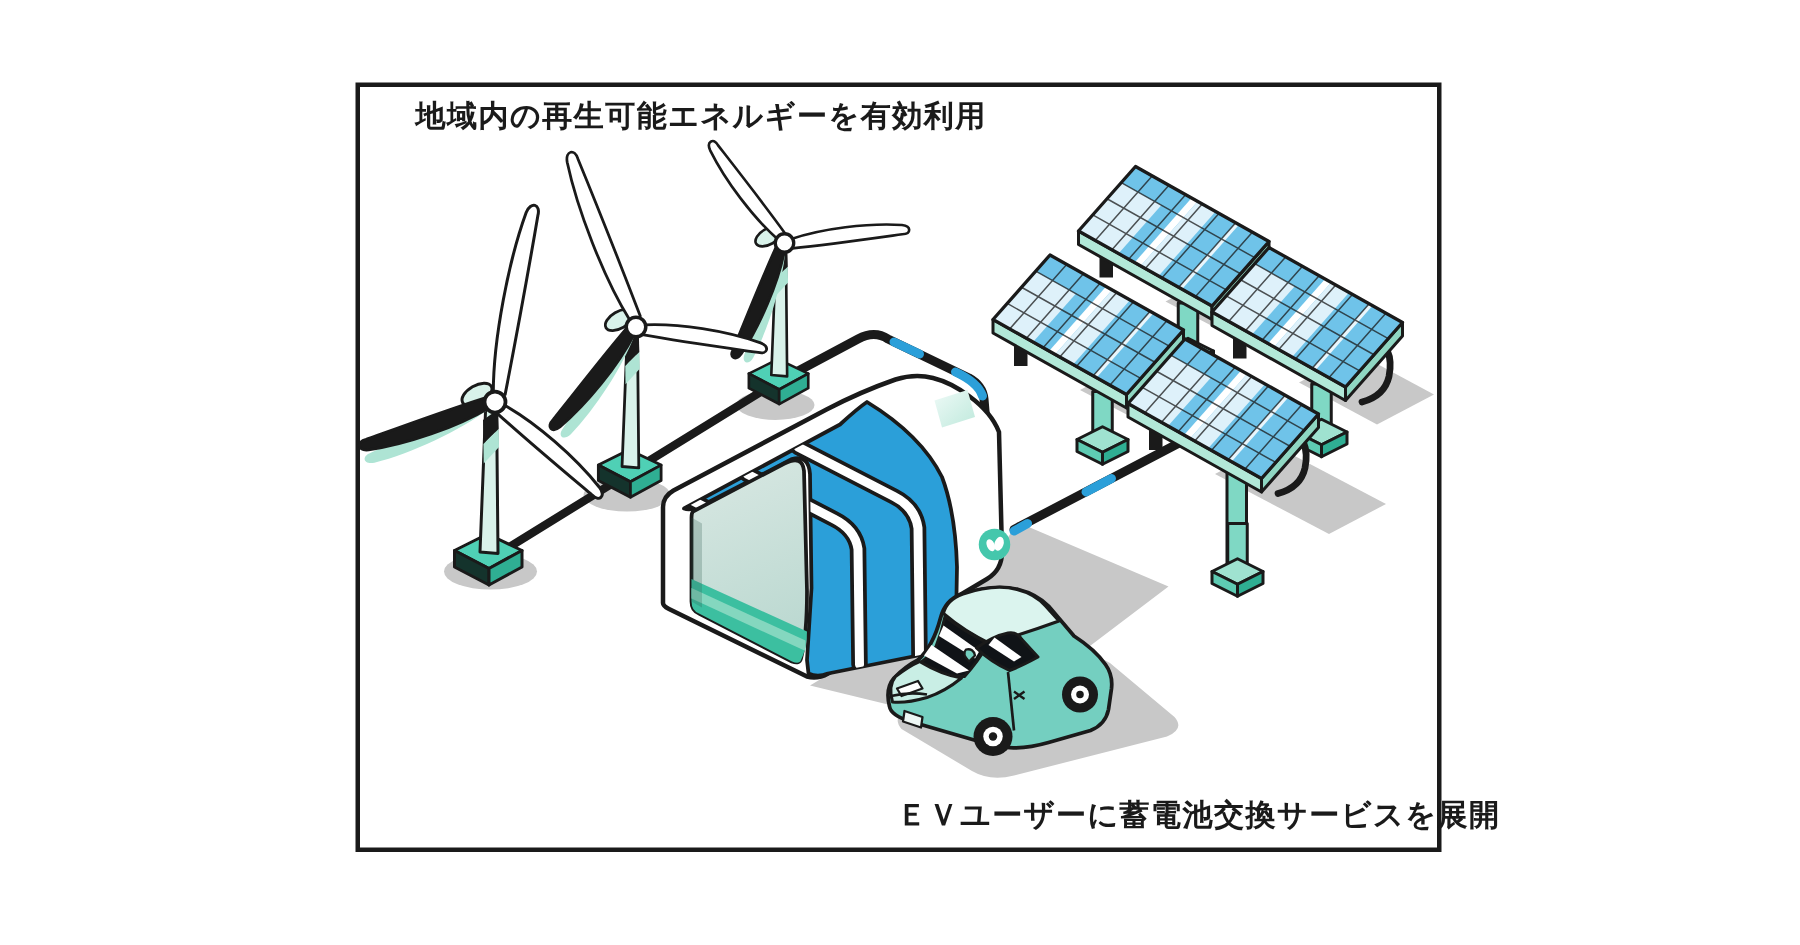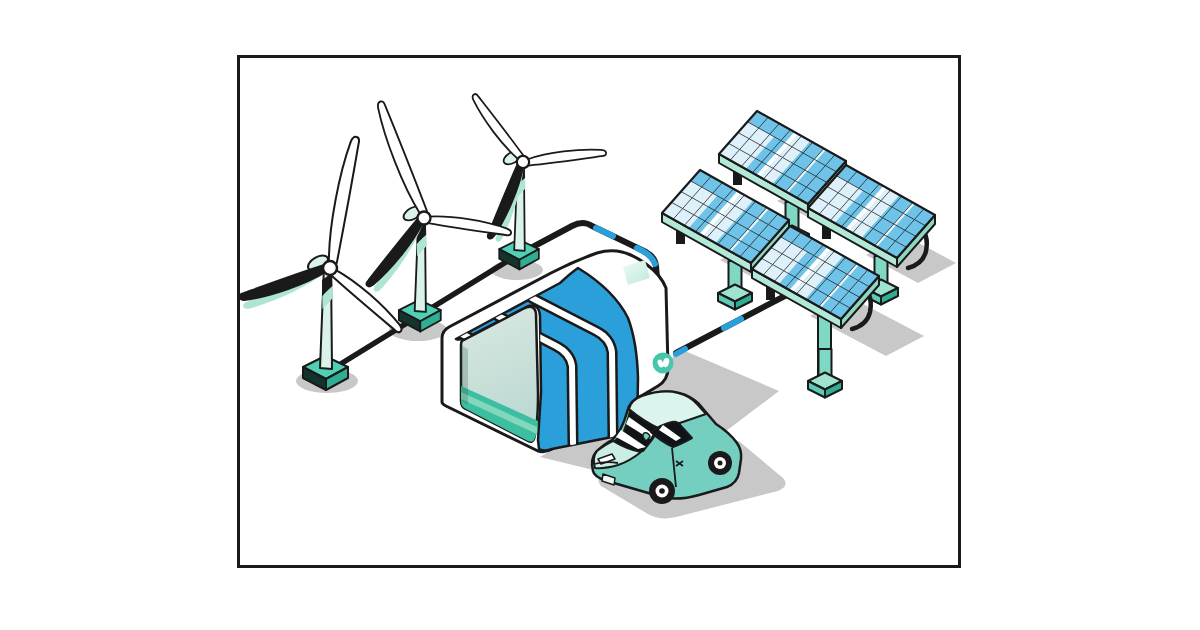--- a/index.html
+++ b/index.html
@@ -216,13 +216,15 @@
         <g>
           <circle cx="720" cy="463" r="12" fill="var(--ink)"></circle>
           <circle cx="720" cy="463" r="6" fill="var(--white)"></circle>
           <circle cx="720" cy="463" r="2.5" fill="var(--ink)"></circle>
         </g>
       </g>
 
     </g>
   </svg>
 
+  <div class="label" id="label-top">地域内の再生可能エネルギーを有効利用</div>
+  <div class="label" id="label-bottom">ＥＶユーザーに蓄電池交換サービスを展開</div>
 </div>
 
 </body></html>

